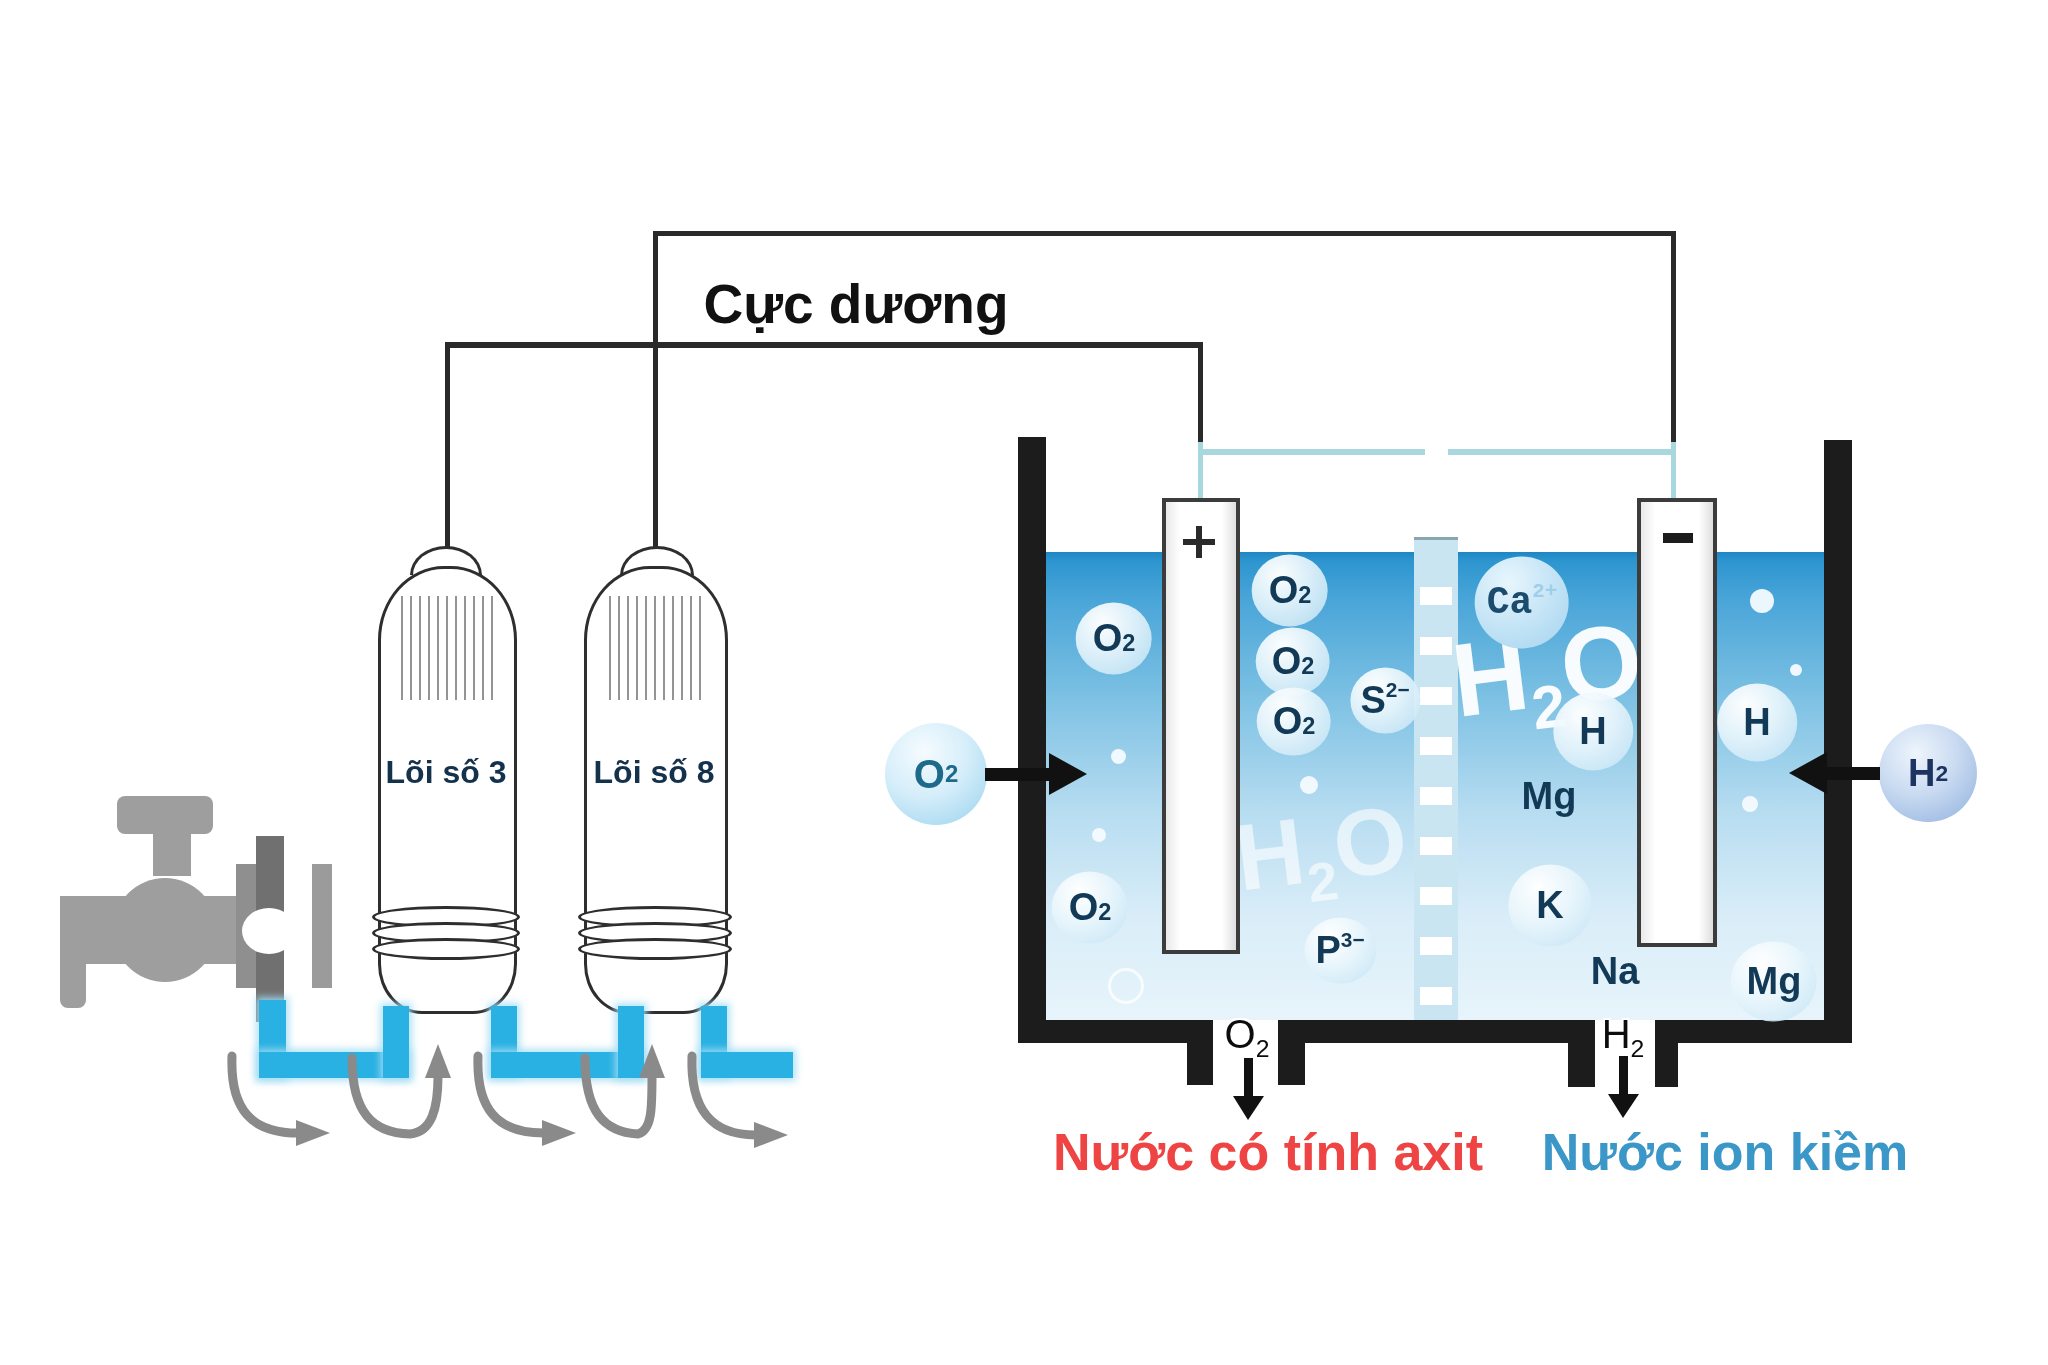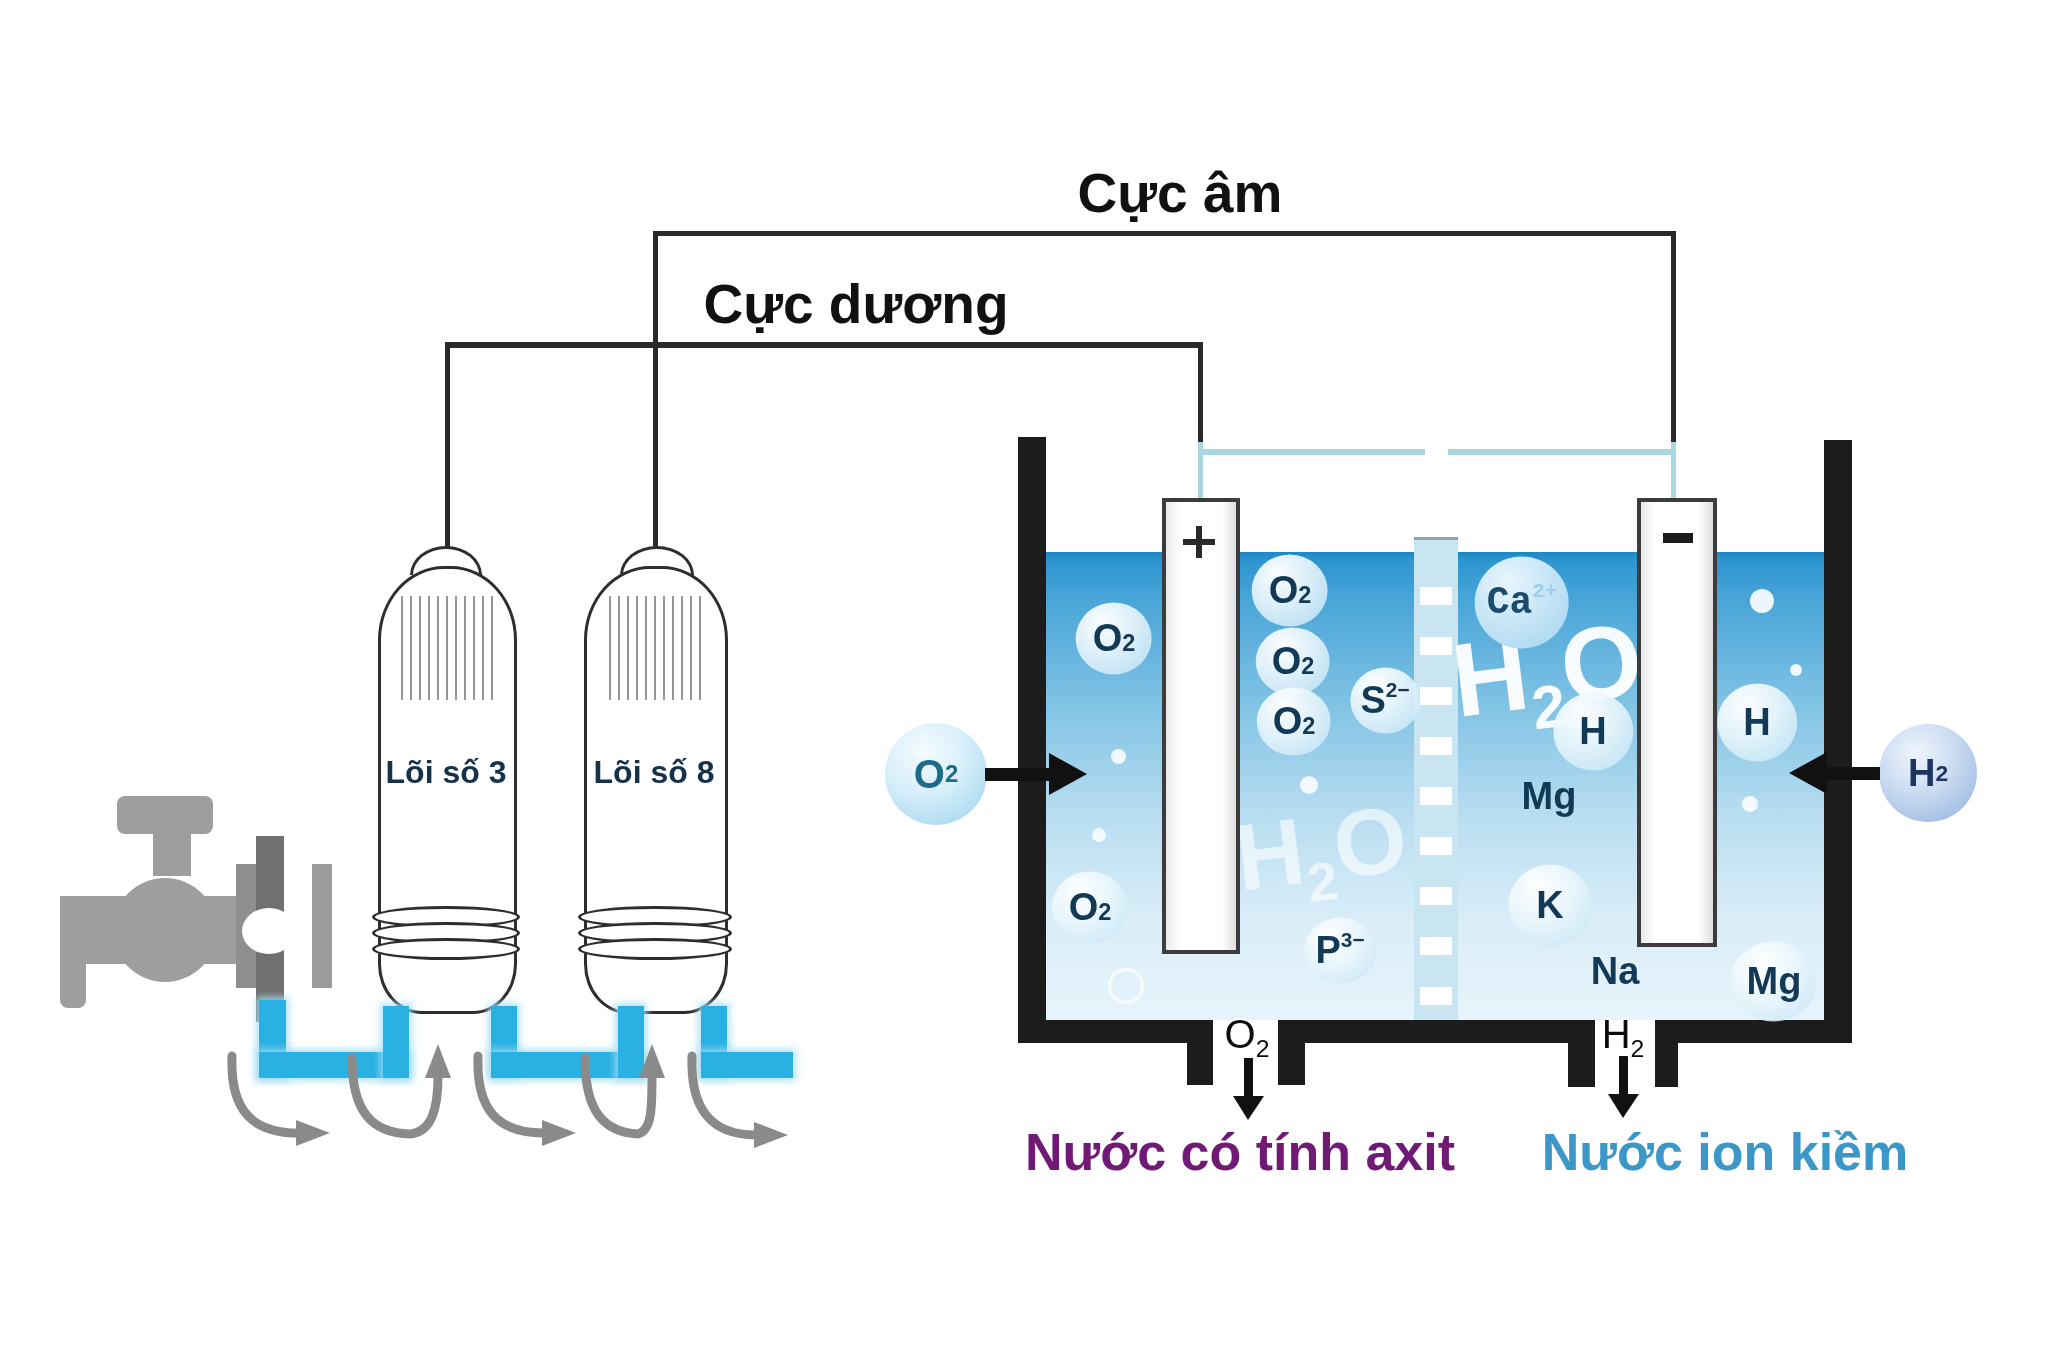--- a/index.html
+++ b/index.html
@@ -59,21 +59,20 @@
   <div class="wire" style="left:653px;top:231px;width:5px;height:317px;"></div>
   <div class="wire" style="left:1671px;top:231px;width:5px;height:211px;"></div>
   <div class="wire" style="left:447px;top:342px;width:756px;height:6px;"></div>
   <div class="wire" style="left:445px;top:342px;width:5px;height:206px;"></div>
   <div class="wire" style="left:1198px;top:342px;width:5px;height:100px;"></div>
   <div class="wire blue" style="left:1198px;top:449px;width:227px;height:6px;"></div>
   <div class="wire blue" style="left:1448px;top:449px;width:228px;height:6px;"></div>
   <div class="wire blue" style="left:1198px;top:442px;width:5px;height:60px;"></div>
   <div class="wire blue" style="left:1671px;top:442px;width:5px;height:60px;"></div>
 
-  <div class="biglabel" style="left:1060px;top:165px;width:240px;">Cực âm</div>
   <div class="biglabel" style="left:700px;top:276px;width:312px;">Cực dương</div>
 
   <div class="filter-cap" style="left:410px;top:546px;width:66px;height:26px;"></div>
   <div class="filter-body" style="left:378px;top:566px;width:133px;height:442px;"></div>
   <div class="filter-hatch" style="left:394px;top:596px;width:104px;height:104px;"></div>
   <div class="filter-ring" style="left:372px;top:906px;width:142px;height:16px;"></div>
   <div class="filter-ring" style="left:372px;top:922px;width:142px;height:16px;"></div>
   <div class="filter-ring" style="left:372px;top:938px;width:142px;height:16px;"></div>
   <div class="filter-label" style="left:380px;top:754px;width:132px;">Lõi số 3</div>
 
@@ -210,21 +209,21 @@
     <span>H</span>
       <sub style="font-size:0.6em;">2</sub>
   </div>
 
   <div class="outlabel" style="left:1216px;top:1012px;width:62px;">
     <span>O</span><sub>2</sub>
   </div>
   <div class="outlabel" style="left:1594px;top:1012px;width:58px;text-align:center;">
     <span>H</span><sub>2</sub>
   </div>
-  <div class="bottomlabel" style="left:1012px;top:1122px;width:456px;color:#701a75;">Nước có tính axit</div>
+  <div class="bottomlabel" style="left:1040px;top:1122px;width:456px;color:#ef4444;">Nước có tính axit</div>
   <div class="bottomlabel" style="left:1535px;top:1122px;width:380px;color:#3a97c8;">Nước ion kiềm</div>
 
   <svg class="overlay" width="2048" height="1365" viewBox="0 0 2048 1365">
 
     <g stroke="#8a8a8a" stroke-width="9" fill="none" stroke-linecap="round">
       <path d="M 232 1056 C 230 1110 252 1133 298 1133"></path>
       <path d="M 352 1058 C 352 1112 372 1133 410 1134 C 432 1132 438 1108 438 1076"></path>
       <path d="M 478 1056 C 476 1110 498 1133 544 1133"></path>
       <path d="M 585 1058 C 585 1112 604 1132 638 1134 C 652 1130 652 1108 652 1076"></path>
       <path d="M 692 1056 C 690 1110 712 1135 756 1135"></path>

